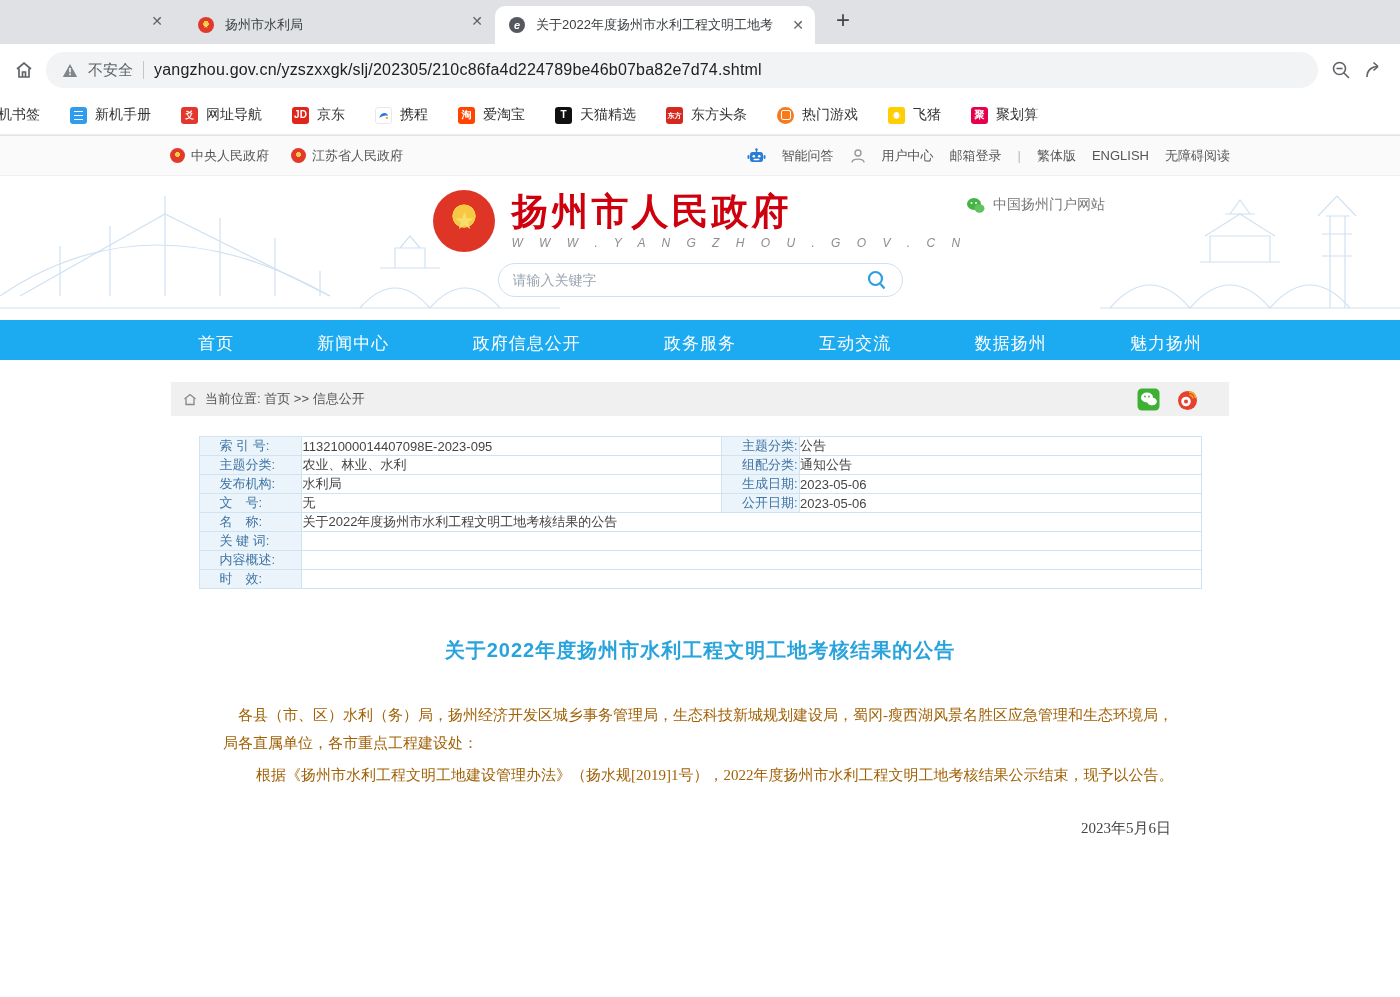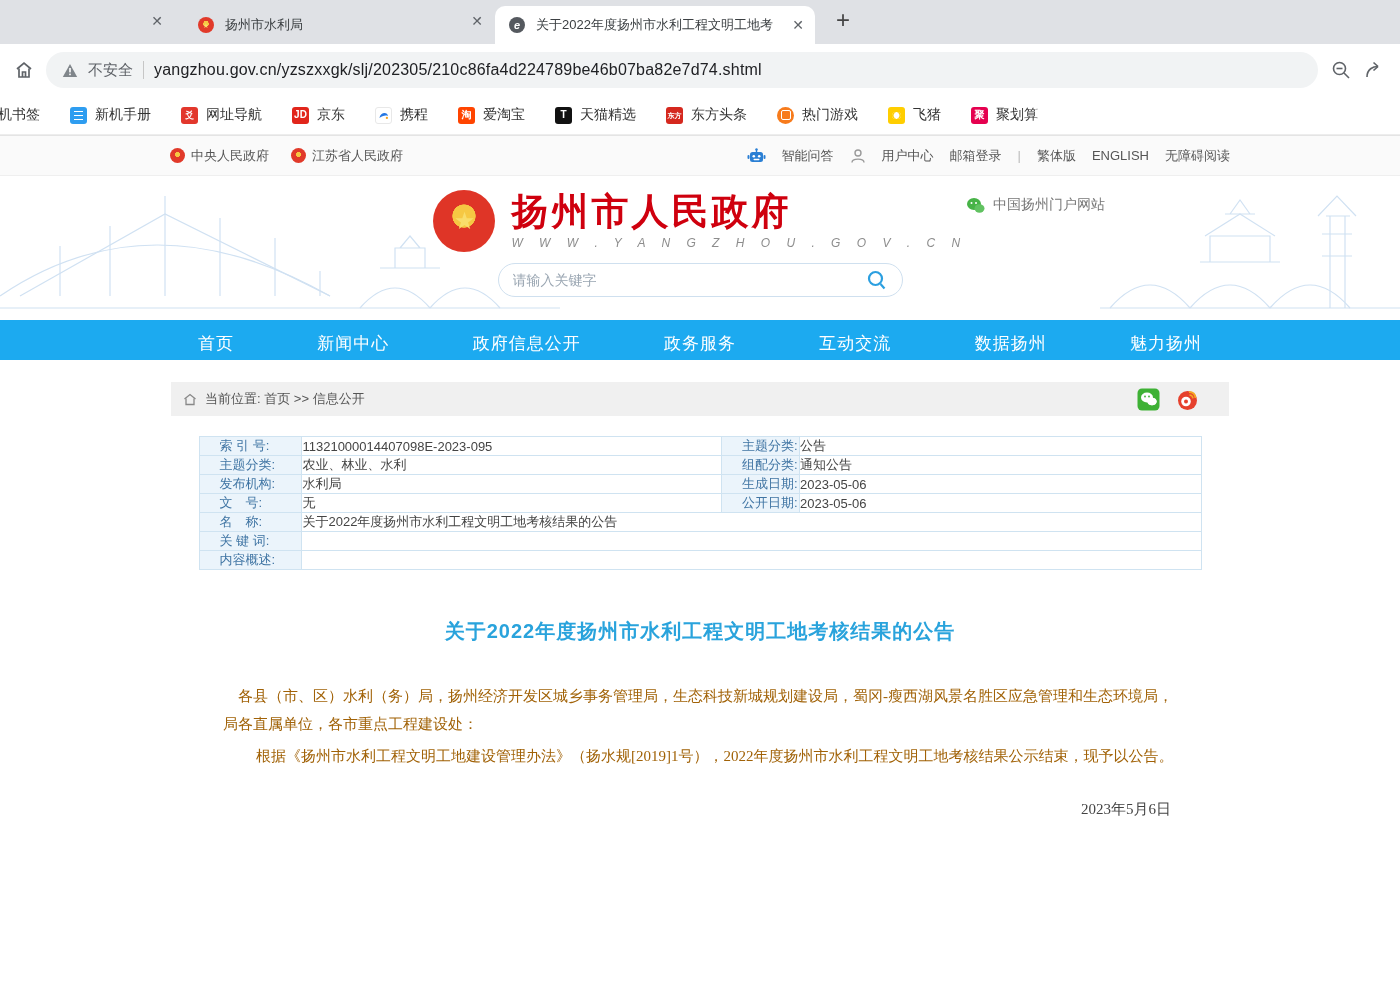--- a/index.html
+++ b/index.html
@@ -375,20 +375,24 @@
       <td class="val" colspan="3">关于2022年度扬州市水利工程文明工地考核结果的公告</td>
     </tr>
     <tr>
       <td class="lbl">关 键 词:</td>
       <td class="val" colspan="3"></td>
     </tr>
     <tr>
       <td class="lbl">内容概述:</td>
       <td class="val" colspan="3"></td>
     </tr>
+    <tr>
+      <td class="lbl">时　效:</td>
+      <td class="val" colspan="3"></td>
+    </tr>
   </tbody>
     </table>
 
   <div class="article">
     <div class="art-title">关于2022年度扬州市水利工程文明工地考核结果的公告</div>
     <p class="art-p p1">各县（市、区）水利（务）局，扬州经济开发区城乡事务管理局，生态科技新城规划建设局，蜀冈-瘦西湖风景名胜区应急管理和生态环境局，局各直属单位，各市重点工程建设处：</p>
     <p class="art-p p2">根据《扬州市水利工程文明工地建设管理办法》（扬水规[2019]1号），2022年度扬州市水利工程文明工地考核结果公示结束，现予以公告。</p>
     <div class="art-date">2023年5月6日</div>
 
   </div>

